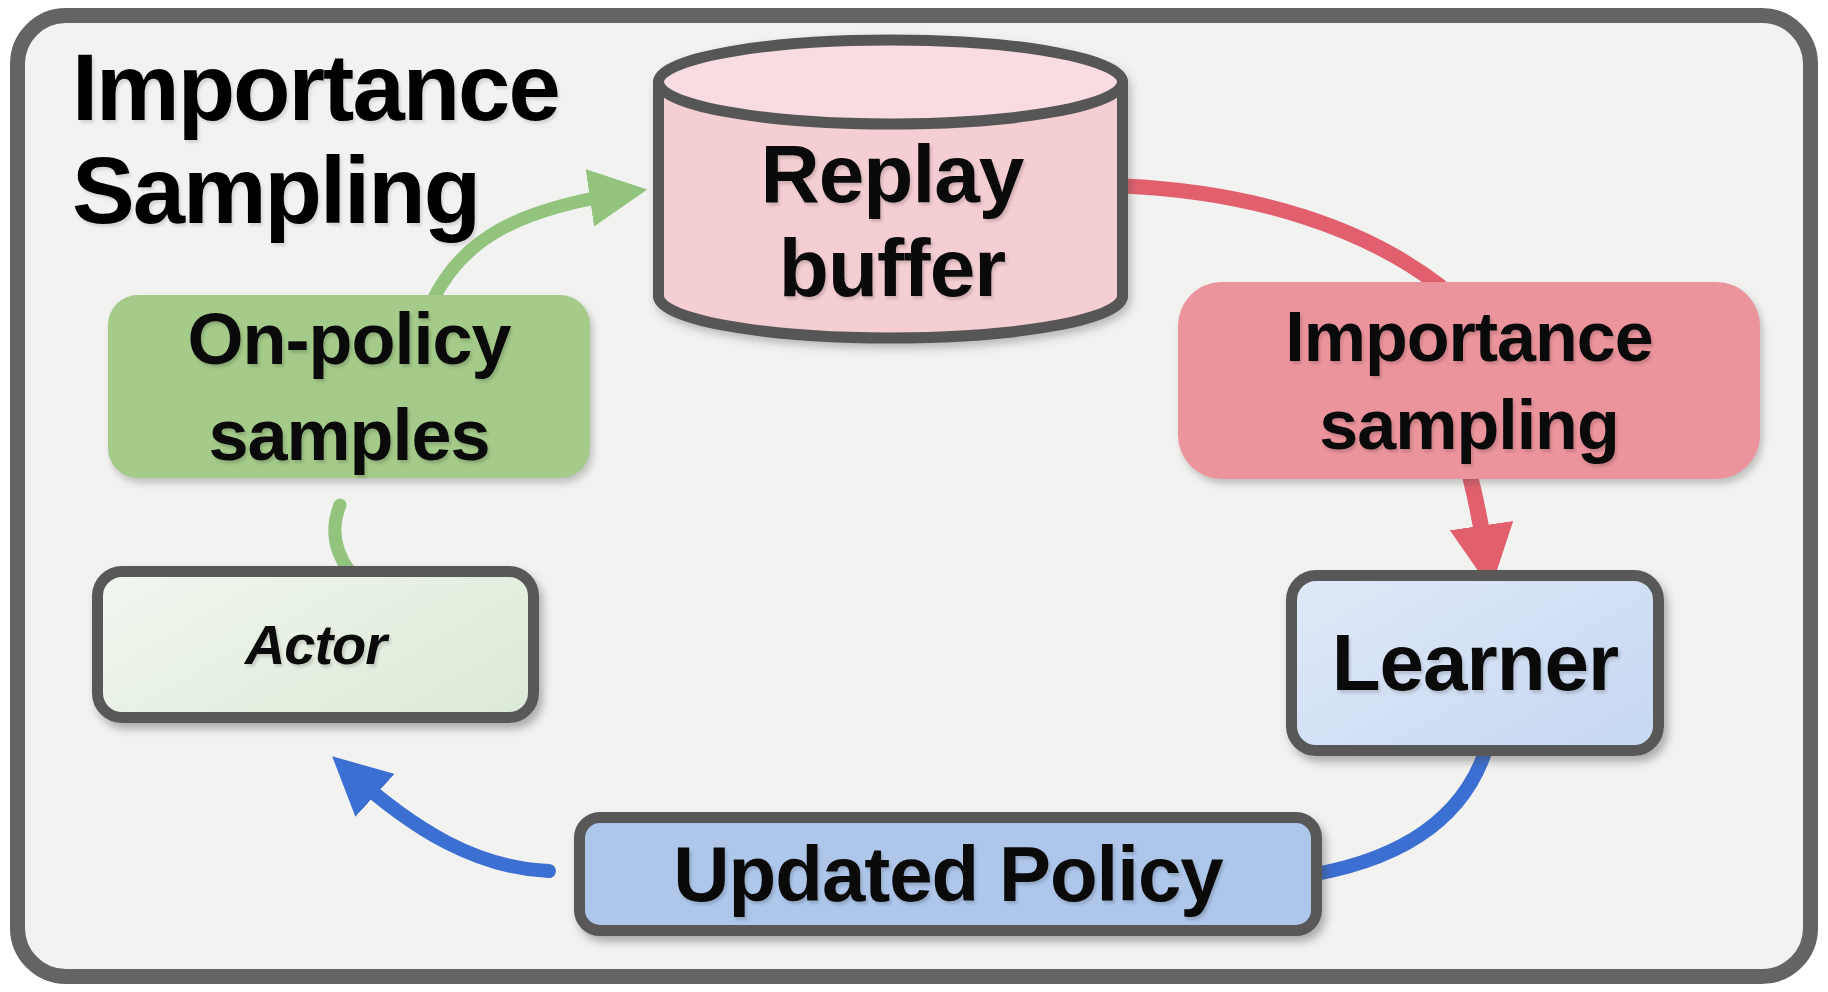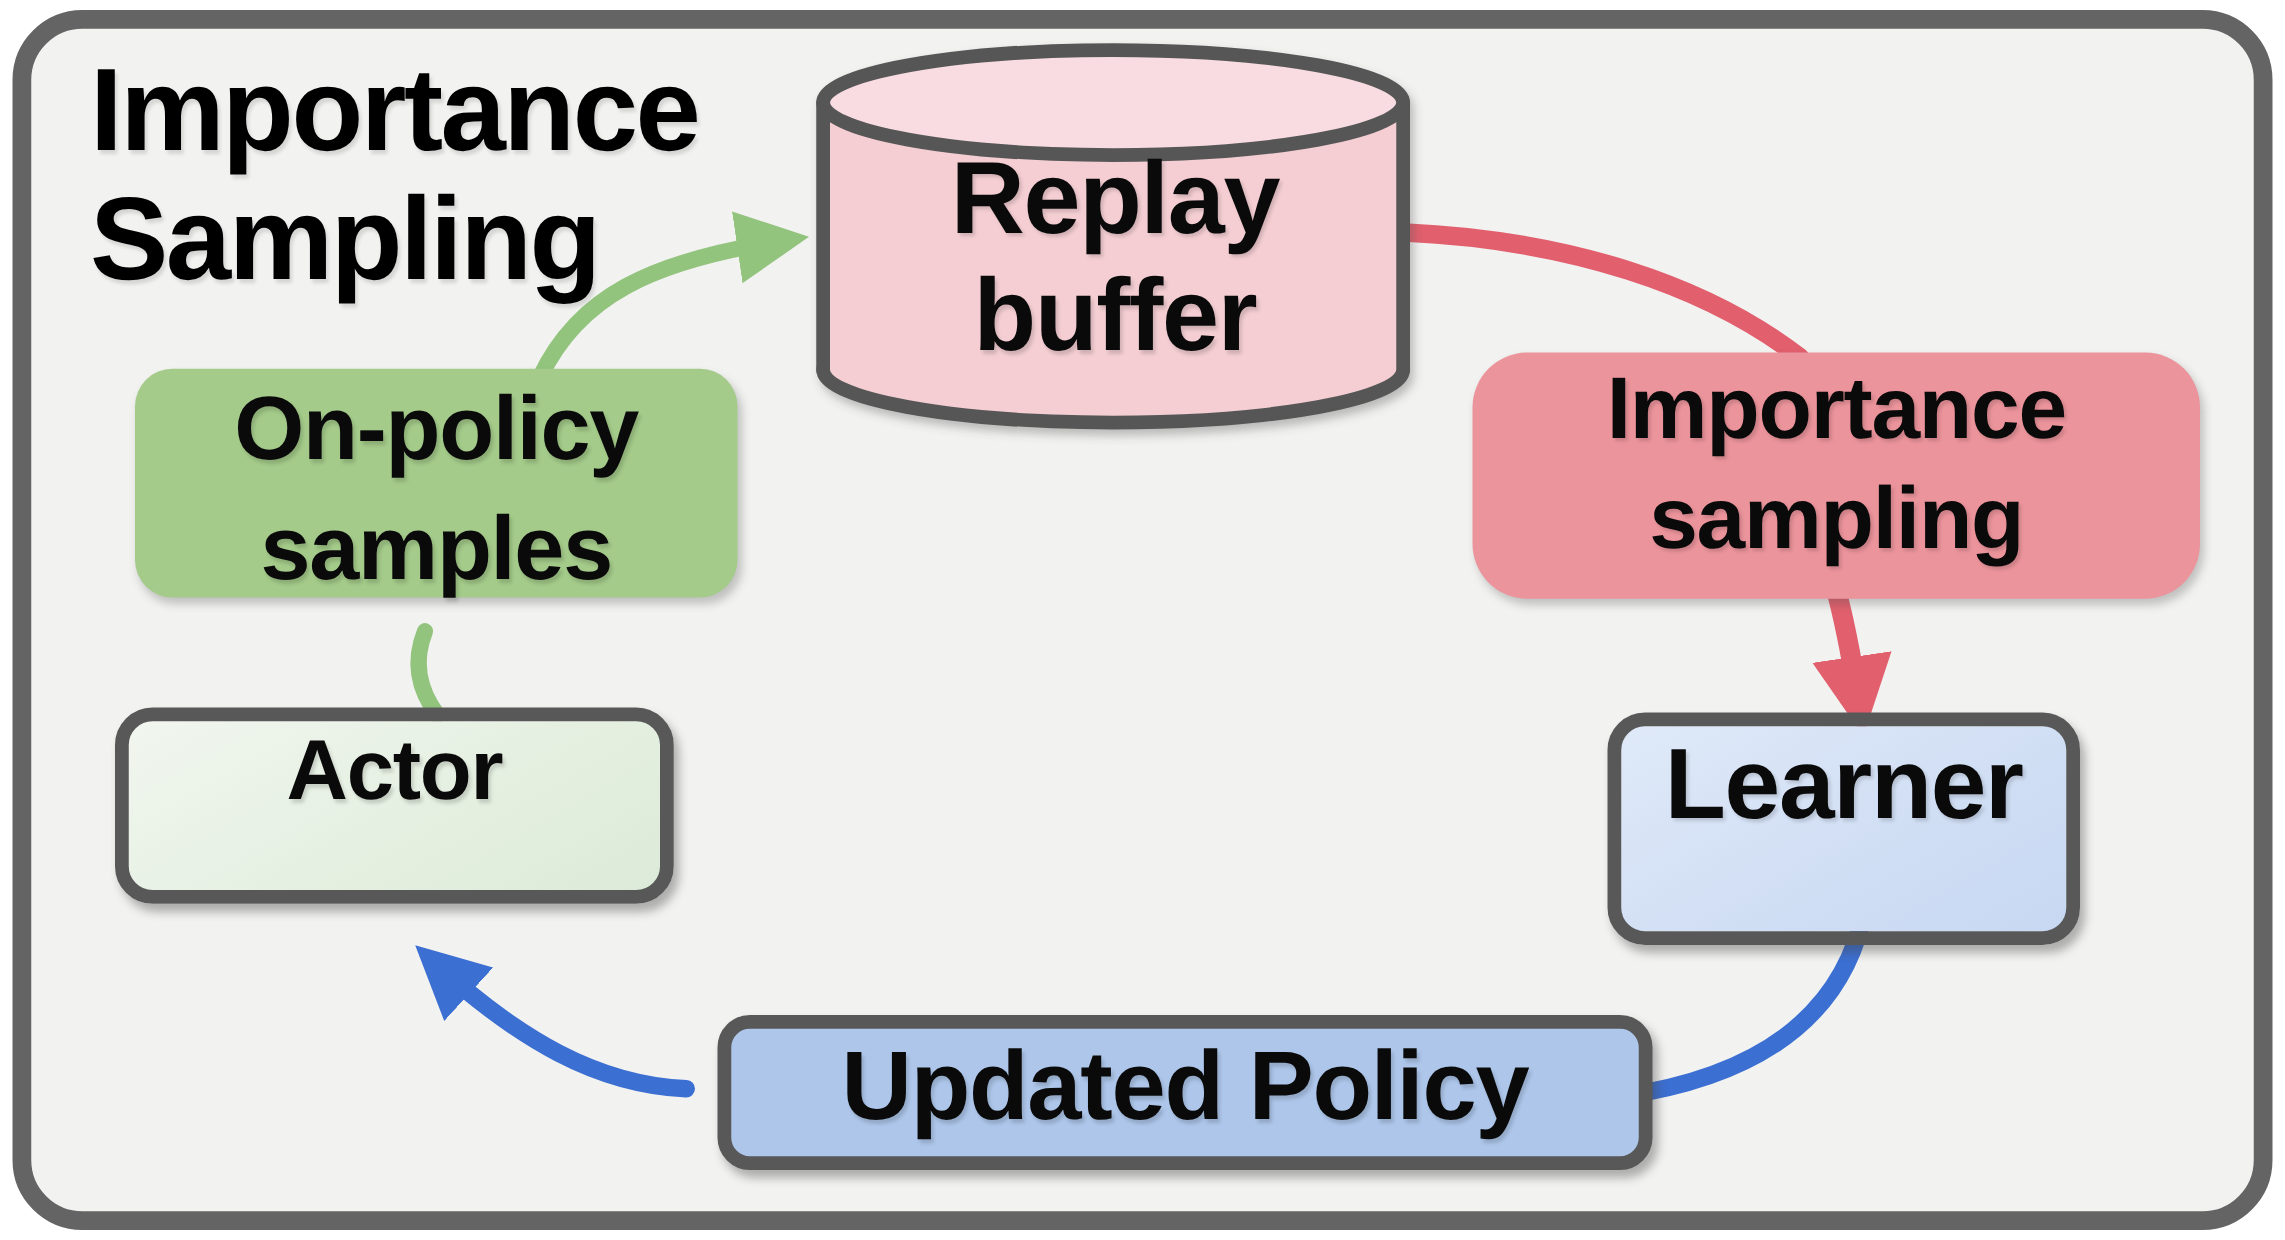--- a/index.html
+++ b/index.html
@@ -14,21 +14,21 @@
     background:#f2f2f1;
   }
   .arrows{position:absolute;left:0;top:0;width:1828px;height:992px;}
   .title{
     position:absolute;left:72px;top:36px;
     font-size:94px;line-height:103px;letter-spacing:-2px;color:#000;
     text-shadow:2px 3px 3px rgba(0,0,0,0.12);
   }
   .node{
     position:absolute;display:flex;flex-direction:column;
-    align-items:center;text-align:center;
+    align-items:center;justify-content:center;text-align:center;
     text-shadow:2px 3px 3px rgba(0,0,0,0.15);
   }
   .replay-label{
     left:660px;top:112px;width:464px;height:218px;
     font-size:82px;line-height:94px;letter-spacing:-1px;
   }
   .onpolicy{
     left:108px;top:295px;width:482px;height:183px;
     background:#a4cb8a;border-radius:30px;
     font-size:72px;line-height:96px;letter-spacing:-1px;
@@ -37,22 +37,23 @@
   .impsampling{
     left:1178px;top:282px;width:582px;height:197px;
     background:#ec949c;border-radius:44px;
     font-size:70px;line-height:88px;letter-spacing:-1px;
     box-shadow:3px 5px 7px rgba(80,80,80,0.30);
   }
   .actor{
     left:92px;top:566px;width:447px;height:157px;box-sizing:border-box;
     background:linear-gradient(150deg,#f1f6ef 0%,#e4efe0 60%,#dcead9 100%);
     border:11px solid #585858;border-radius:30px;
-    font-size:68px;letter-spacing:-1px;
+    font-size:56px;letter-spacing:-1px;
     box-shadow:4px 6px 8px rgba(70,70,70,0.40);
+    font-style:italic;
   }
   .learner{
     left:1286px;top:570px;width:378px;height:186px;box-sizing:border-box;
     background:linear-gradient(150deg,#dfe9f8 0%,#d0def4 60%,#c7d8f2 100%);
     border:11px solid #585858;border-radius:30px;
     font-size:80px;letter-spacing:-1px;
     box-shadow:4px 6px 8px rgba(70,70,70,0.40);
   }
   .updated{
     left:574px;top:812px;width:748px;height:124px;box-sizing:border-box;

